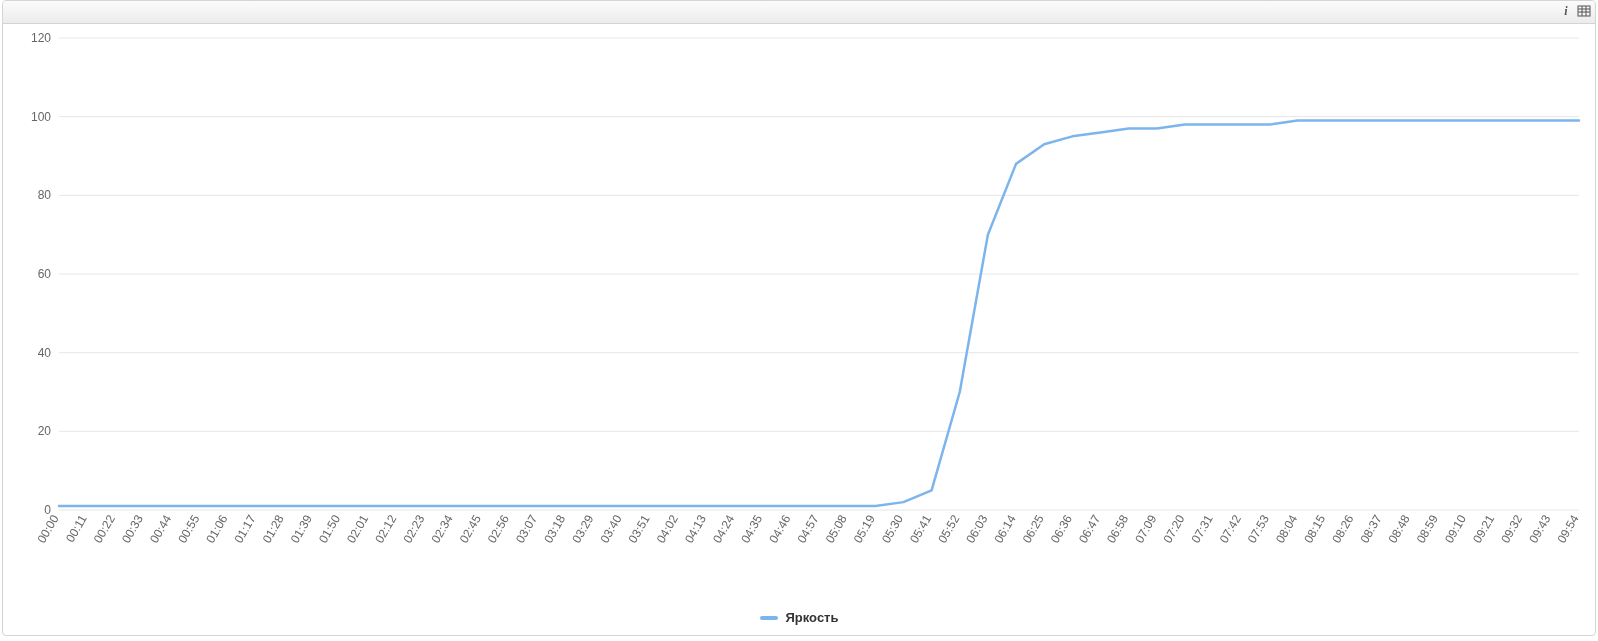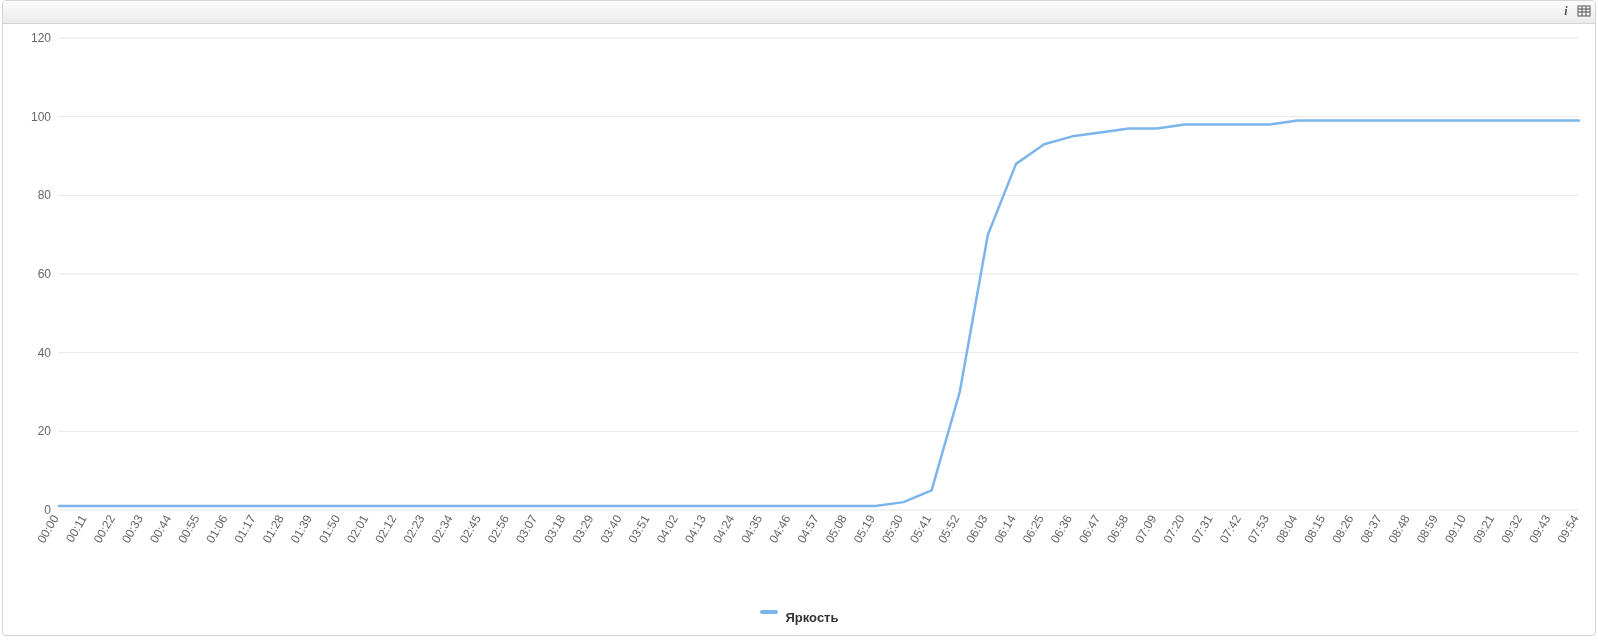--- a/index.html
+++ b/index.html
@@ -42,20 +42,21 @@
   .series-line{
     fill:none;
     stroke:#7cb5ec;
     stroke-width:2.5;
     stroke-linejoin:round;
     stroke-linecap:round;
   }
   .legend{
     display:flex;
     justify-content:center;
+    align-items:center;
     gap:8px;
     padding:4px 0 10px 0;
   }
   .legend-swatch{
     width:18px;
     height:4px;
     background:#7cb5ec;
     border-radius:2px;
   }
   .legend-label{

